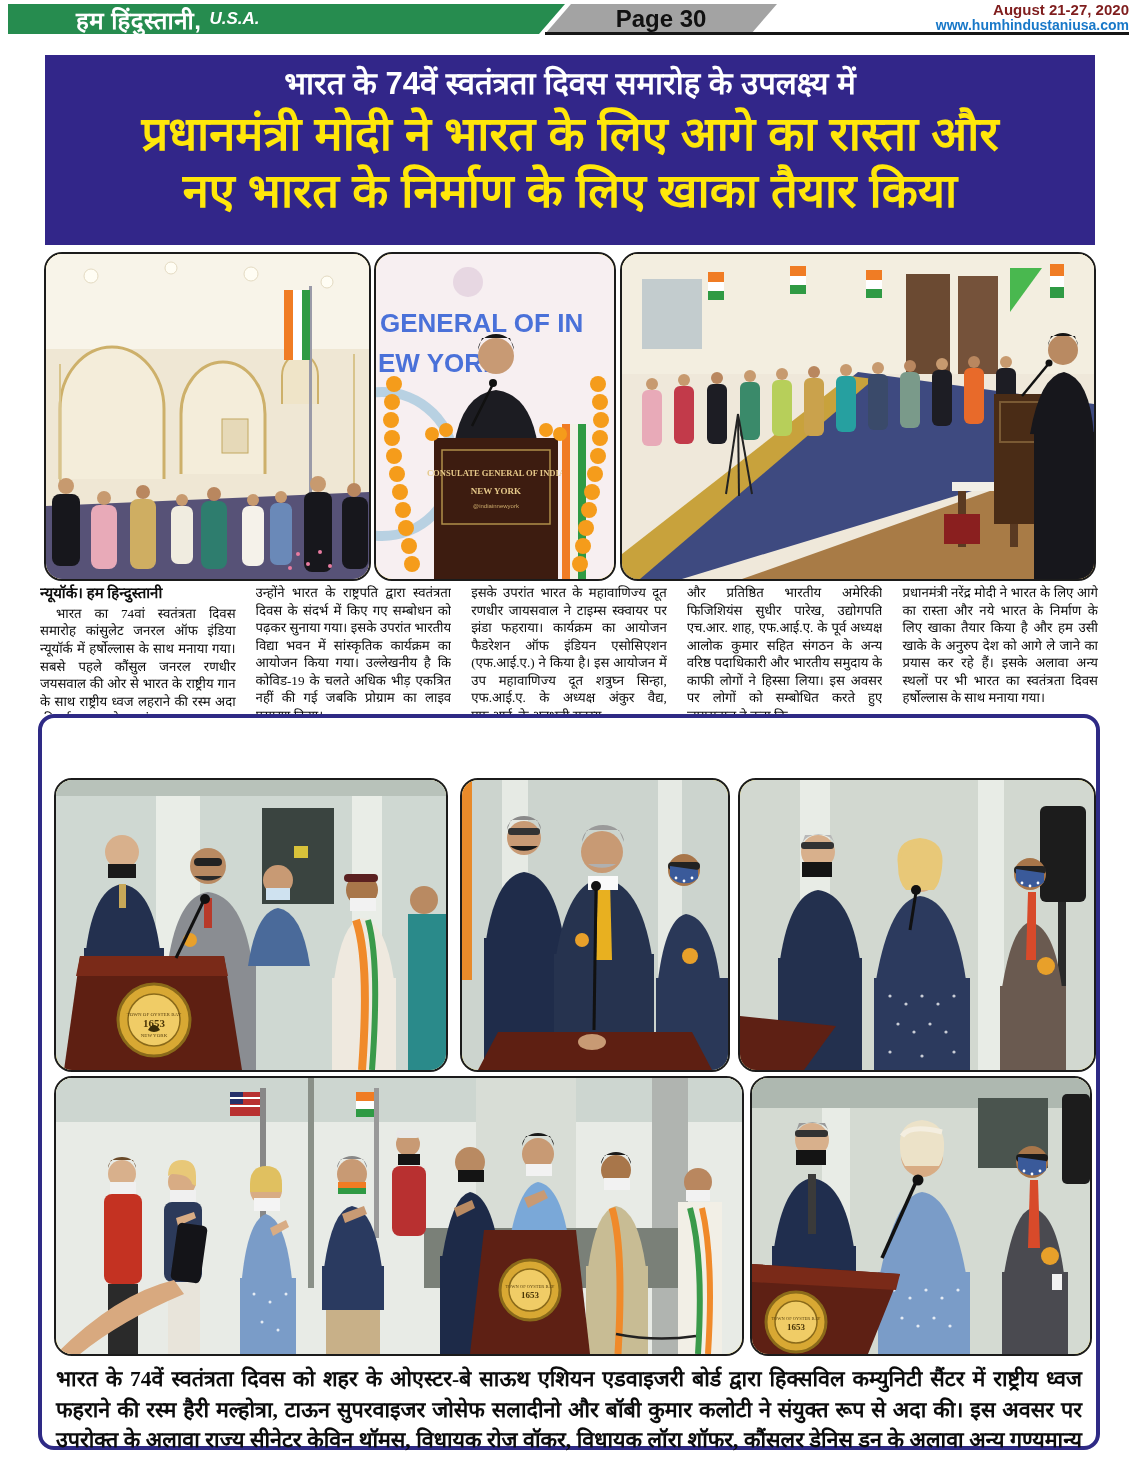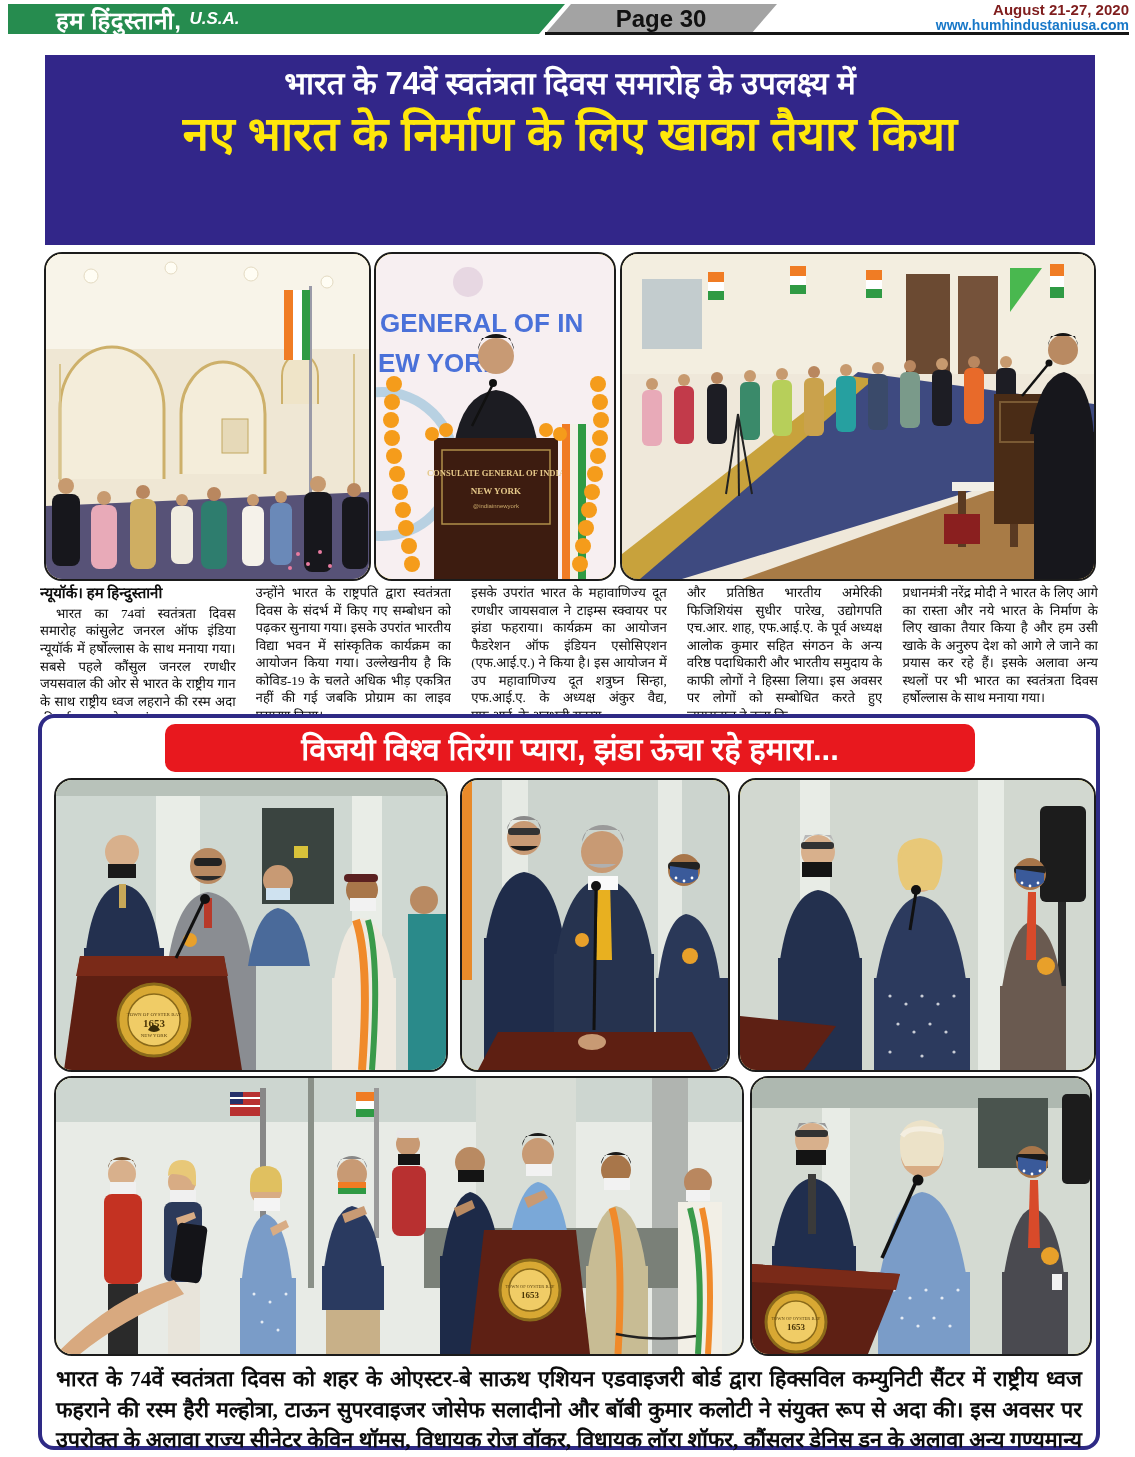--- a/index.html
+++ b/index.html
@@ -1,21 +1,21 @@
 <!DOCTYPE html>
 <html><head>
 <meta charset="utf-8">
 <style>
   html,body{margin:0;padding:0;background:#ffffff;}
   #page{position:relative;width:1135px;height:1457px;background:#ffffff;overflow:hidden;
         font-family:"Liberation Sans", sans-serif;}
   
   .mast-green{position:absolute;left:8px;top:4px;width:557px;height:30px;background:#268c4f;
       clip-path:polygon(0 0,100% 0,calc(100% - 26px) 100%,0 100%);
-      color:#fff;display:flex;align-items:center;padding-left:48px;box-sizing:border-box;}
+      color:#fff;display:flex;align-items:center;padding-left:68px;box-sizing:border-box;}
   .mast-green .hname{font-size:24px;font-weight:bold;letter-spacing:.5px;}
   .mast-green .husa{font-size:17px;font-weight:bold;font-style:italic;margin-left:8px;}
   .page-tab{position:absolute;left:545px;top:4px;width:232px;height:30px;background:#a3a3a3;
       clip-path:polygon(26px 0,100% 0,calc(100% - 26px) 100%,0 100%);
       display:flex;align-items:center;justify-content:center;}
   .page-tab span{font-size:24px;font-weight:bold;color:#111;}
   .mast-right{position:absolute;right:6px;top:2px;text-align:right;line-height:1.05;}
   .mast-date{font-size:15px;font-weight:bold;color:#7f1d1d;}
   .mast-url{font-size:14px;font-weight:bold;color:#1878c8;}
   .mast-rule{position:absolute;left:545px;top:32px;width:584px;height:3px;background:#161616;}
@@ -57,20 +57,21 @@
   </div>
   <div class="mast-right">
     <div class="mast-date">August 21-27, 2020</div>
     <div class="mast-url">www.humhindustaniusa.com</div>
   </div>
   <div class="mast-rule"></div>
 
   <div class="headline">
     <div class="kicker">भारत के 74वें स्वतंत्रता दिवस समारोह के उपलक्ष्य में</div>
     <div class="head-lines">
+      <div>प्रधानमंत्री मोदी ने भारत के लिए आगे का रास्ता और</div>
       <div>नए भारत के निर्माण के लिए खाका तैयार किया</div>
     </div>
   </div>
 
   <div class="photo" style="left:44px;top:252px;width:323px;height:325px;">
     <svg viewBox="0 0 323 325">
       <rect width="323" height="325" fill="#efe7d4"></rect>
       <rect width="323" height="95" fill="#f8f4e9"></rect>
       <circle cx="45" cy="22" r="7" fill="#fffdf4" stroke="#e3dac2"></circle>
       <circle cx="125" cy="14" r="6" fill="#fffdf4" stroke="#e3dac2"></circle>
@@ -253,23 +254,20 @@
     </div>
     <div class="col">
       <p>और प्रतिष्ठित भारतीय अमेरिकी फिजिशियंस सुधीर पारेख, उद्योगपति एच.आर. शाह, एफ.आई.ए. के पूर्व अध्यक्ष आलोक कुमार सहित संगठन के अन्य वरिष्ठ पदाधिकारी और भारतीय समुदाय के काफी लोगों ने हिस्सा लिया। इस अवसर पर लोगों को सम्बोधित करते हुए जायसवाल ने कहा कि</p>
     </div>
     <div class="col">
       <p>प्रधानमंत्री नरेंद्र मोदी ने भारत के लिए आगे का रास्ता और नये भारत के निर्माण के लिए खाका तैयार किया है और हम उसी खाके के अनुरुप देश को आगे ले जाने का प्रयास कर रहे हैं। इसके अलावा अन्य स्थलों पर भी भारत का स्वतंत्रता दिवस हर्षोल्लास के साथ मनाया गया।</p>
     </div>
   </div>
 
   <div class="tbox">
-    <div class="tbanner">
-      <span>विजयी विश्व तिरंगा प्यारा, झंडा ऊंचा रहे हमारा...</span>
-    </div>
 
     <div class="photo" style="left:12px;top:60px;width:390px;height:290px;">
       <svg viewBox="0 0 390 290">
         <rect width="390" height="290" fill="#cfd8d2"></rect>
         <rect x="100" y="0" width="44" height="290" fill="#e9ede7"></rect>
         <rect x="296" y="0" width="30" height="290" fill="#e9ede7"></rect>
         <rect x="206" y="28" width="72" height="96" fill="#3a4440"></rect>
         <rect x="238" y="66" width="14" height="12" fill="#d8c23a"></rect>
         <rect x="0" y="0" width="390" height="16" fill="#b8c2ba"></rect>
         <circle cx="66" cy="72" r="17" fill="#d8b08c"></circle>

